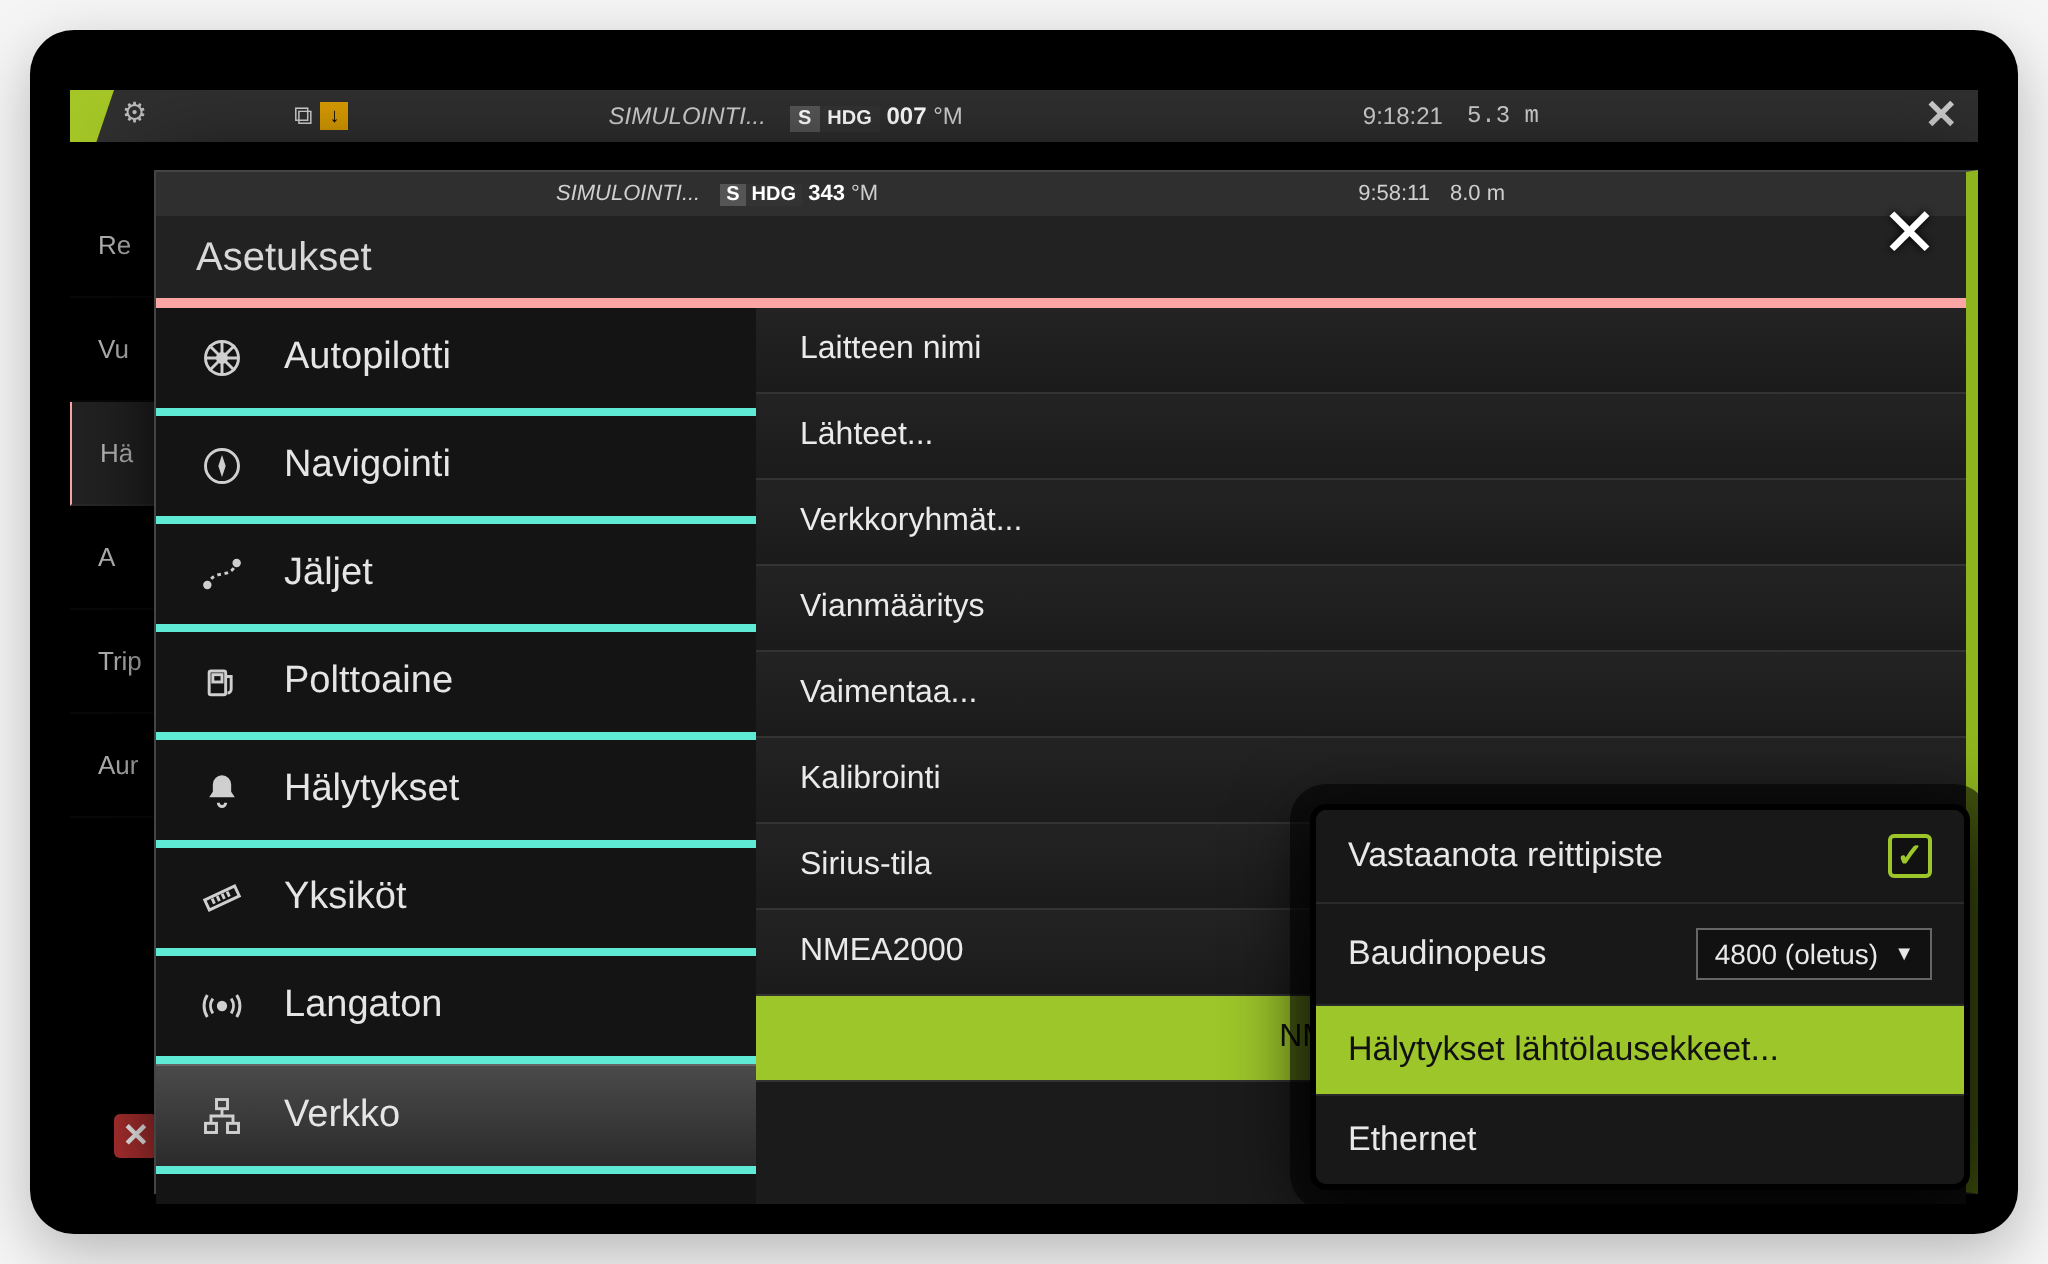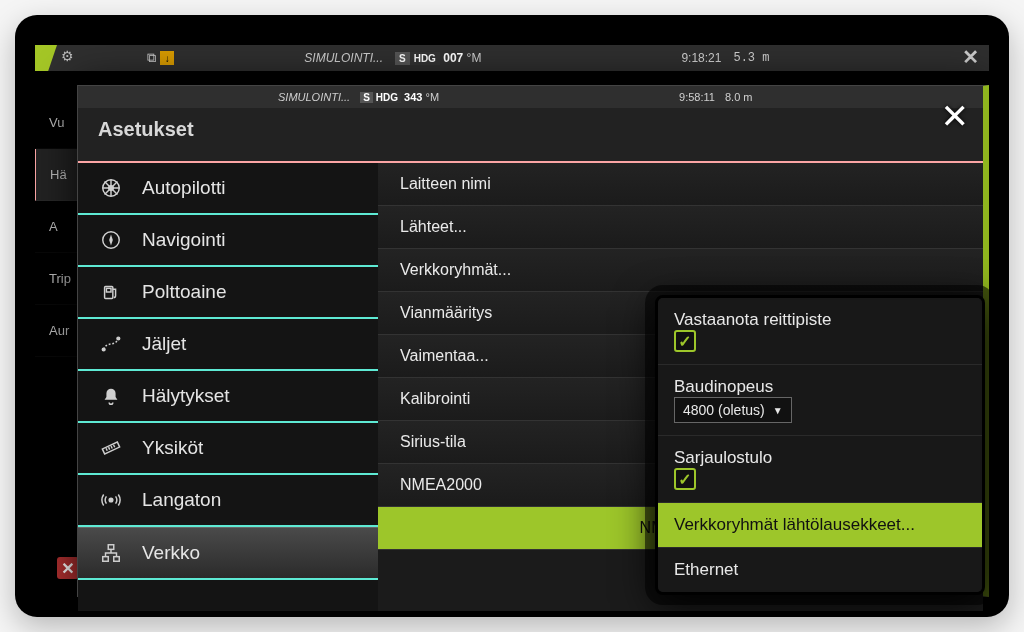--- a/index.html
+++ b/index.html
@@ -102,37 +102,37 @@
   .fw-topbar .sim { font-style:italic; }
   .fw-topbar .hdg .lb { background:#555; color:#fff; padding:0 3px; font-size:10px; font-weight:bold;}
   .fw-topbar .hdg .val { font-weight:bold; color:#fff; }
   .fw-topbar .time { margin-left:230px; }
   .fw-close {
     position:absolute; top:10px; right:14px;
     color:#fff; font-size:34px; font-weight:300; cursor:pointer;
     text-shadow:0 0 4px #000;
   }
   .fw-title {
-    padding:10px 20px 20px 20px;
-    font-size:20px; color:#d8d8d8; font-weight:700;
-    border-bottom:2px solid #fca5a5;
+    padding:10px 20px 8px 20px;
+    font-size:20px; color:#d8d8d8; font-weight:400;
+    border-bottom:5px solid #fca5a5;
     background:#222;
   }
   .fw-body {
     display:flex; height:calc(100% - 62px);
   }
   .fw-nav {
     width:300px; background:#141414;
     display:flex; flex-direction:column;
   }
   .fw-nav .nav-item {
     display:flex; align-items:center; gap:18px;
     padding:14px 20px;
     font-size:19px; color:#e5e5e5;
-    border-bottom:2px solid #5eead4;
+    border-bottom:4px solid #5eead4;
     cursor:pointer;
   }
   .fw-nav .nav-item.selected {
     background:linear-gradient(#4a4a4a,#2b2b2b);
     border-top:1px solid #666;
   }
   .fw-nav .nav-item .ic {
     width:26px; display:flex; justify-content:center; color:#cfcfcf; font-size:18px;
   }
   .fw-nav .nav-item .ic svg { width:22px; height:22px; }
@@ -157,26 +157,25 @@
     right:24px; bottom:22px;
     width:330px;
     background:#141414;
     border:3px solid #000;
     border-radius:8px;
     box-shadow:0 0 0 10px rgba(0,0,0,0.55), 0 10px 40px rgba(0,0,0,0.9);
     color:#e8e8e8;
     overflow:hidden;
   }
   .popup .prow {
-    display:flex; align-items:flex-start; justify-content:space-between;
+    display:flex; align-items:center; justify-content:space-between;
     padding:12px 16px;
     border-bottom:1px solid #2a2a2a;
     font-size:17px;
     background:#181818;
-    flex-direction:column;
   }
   .popup .prow:last-child { border-bottom:none; }
   .popup .prow.highlight { background:#9dc62a; color:#111; }
   .popup .chk {
     width:22px; height:22px; border:2px solid #888; border-radius:3px;
     display:flex; align-items:center; justify-content:center;
     background:#111;
   }
   .popup .chk.on { border-color:#9dc62a; }
   .popup .chk.on::after {
@@ -205,20 +204,21 @@
       <div class="hdg">
         <span class="lb">S</span><span class="lb" style="background:#333;">HDG</span>
         <span class="val">007</span>
         <span>°M</span>
       </div>
       <div class="time">9:18:21</div>
       <div class="depth">5.3 m</div>
       <div class="close-x">✕</div>
     </div>
     <div class="back-sidebar">
+      <div class="itm">Re</div>
       <div class="itm">Vu</div>
       <div class="itm sel">Hä</div>
       <div class="itm">A</div>
       <div class="itm">Trip</div>
       <div class="itm">Aur</div>
     </div>
     <div class="back-bottom-x">✕</div>
   </div>
 
   <div class="front-window">
@@ -255,36 +255,36 @@
               <svg viewBox="0 0 24 24" fill="none" stroke="#cfcfcf" stroke-width="1.6">
                 <circle cx="12" cy="12" r="9"></circle>
                 <path d="M12 6 L14 12 L12 18 L10 12 Z" fill="#cfcfcf" stroke="none"></path>
               </svg>
             </span>
                    <span>Navigointi</span>
           </div>
           <div class="nav-item">
             <span class="ic">
               <svg viewBox="0 0 24 24" fill="none" stroke="#cfcfcf" stroke-width="1.6">
+                <path d="M4 18 C 8 8, 16 16, 20 6" stroke-dasharray="2 2"></path>
+                <circle cx="4" cy="18" r="1.5" fill="#cfcfcf"></circle>
+                <circle cx="20" cy="6" r="1.5" fill="#cfcfcf"></circle>
+              </svg>
+            </span>
+                   <span>Jäljet</span>
+          </div>
+          <div class="nav-item">
+            <span class="ic">
+              <svg viewBox="0 0 24 24" fill="none" stroke="#cfcfcf" stroke-width="1.6">
                 <rect x="5" y="6" width="9" height="13" rx="1"></rect>
                 <path d="M14 9 h3 v7 a2 2 0 0 1 -2 2"></path>
                 <rect x="7" y="8" width="5" height="4"></rect>
               </svg>
             </span>
                    <span>Polttoaine</span>
-          </div>
-          <div class="nav-item">
-            <span class="ic">
-              <svg viewBox="0 0 24 24" fill="none" stroke="#cfcfcf" stroke-width="1.6">
-                <path d="M4 18 C 8 8, 16 16, 20 6" stroke-dasharray="2 2"></path>
-                <circle cx="4" cy="18" r="1.5" fill="#cfcfcf"></circle>
-                <circle cx="20" cy="6" r="1.5" fill="#cfcfcf"></circle>
-              </svg>
-            </span>
-                   <span>Jäljet</span>
           </div>
           <div class="nav-item">
             <span class="ic">
               <svg viewBox="0 0 24 24" fill="none" stroke="#cfcfcf" stroke-width="1.6">
                 <path d="M12 4 a5 5 0 0 1 5 5 v4 l2 3 H5 l2 -3 v-4 a5 5 0 0 1 5 -5 Z" fill="#cfcfcf" stroke="none"></path>
                 <path d="M10 19 a2 2 0 0 0 4 0"></path>
               </svg>
             </span>
                    <span>Hälytykset</span>
           </div>
@@ -343,25 +343,21 @@
         <span>Vastaanota reittipiste</span>
         <span class="chk on"></span>
       </div>
       <div class="prow">
         <span>Baudinopeus</span>
         <span class="select">
           <span>4800 (oletus)</span>
           <span class="tri">▼</span>
         </span>
       </div>
-      <div class="prow">
-        <span>Sarjaulostulo</span>
-        <span class="chk on"></span>
-      </div>
       <div class="prow highlight">
-        <span>Verkkoryhmät lähtölausekkeet...</span>
+        <span>Hälytykset lähtölausekkeet...</span>
       </div>
       <div class="prow">
         <span>Ethernet</span>
       </div>
     </div>
 
 </div>
 
 </body></html>

